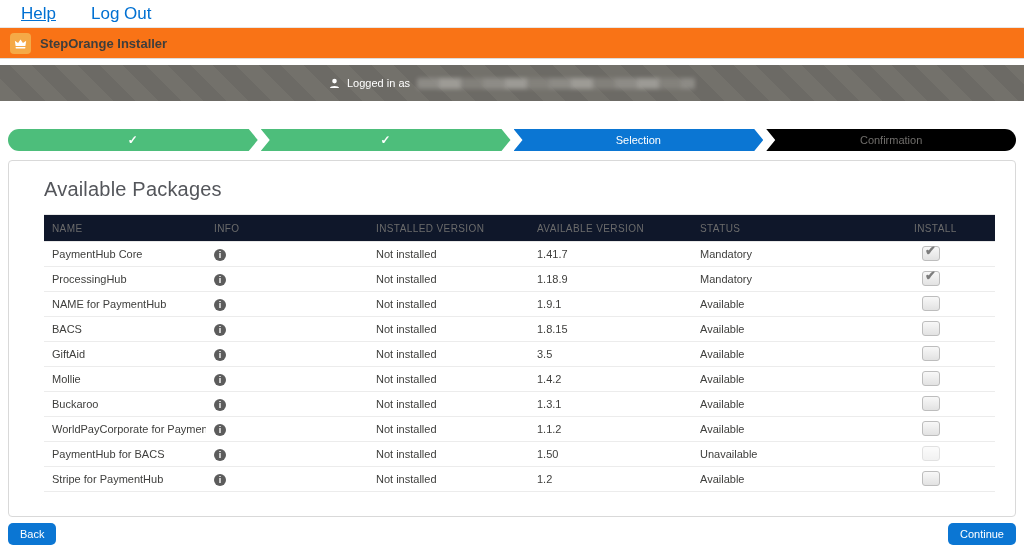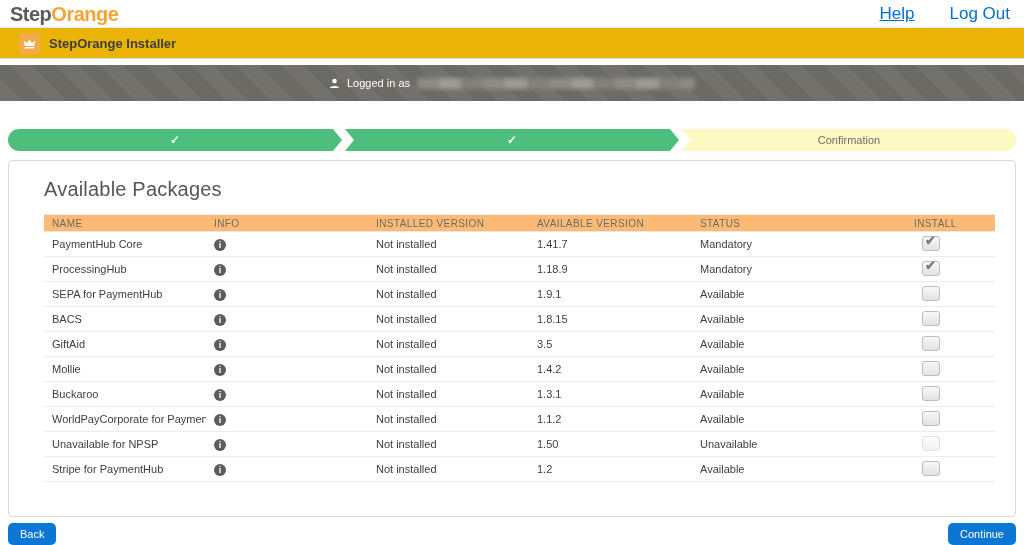--- a/index.html
+++ b/index.html
@@ -8,70 +8,67 @@
   
   .logo-bar { height:28px; background:#fff; border-bottom:1px solid #e7e7e7; display:flex; align-items:center; justify-content:space-between; padding:0 14px 0 10px; }
   .logo { font-size:20px; font-weight:bold; letter-spacing:-0.5px; line-height:28px; }
   .logo .p1 { color:#595a5e; }
   .logo .p2 { color:#f9a431; }
   .top-links { display:flex; gap:24px; align-items:center; }
   .top-links a { font-size:17px; color:#0070d2; text-decoration:none; cursor:pointer;margin-left:11px; }
   .top-links a.underline { text-decoration:underline; }
 
   
-  .app-bar { height:31px; background:#eab308; border-bottom:1px solid #dddbda; display:flex; align-items:center; padding:0 19px; gap:9px; }
+  .app-bar { height:31px; background:#f97316; border-bottom:1px solid #dddbda; display:flex; align-items:center; padding:0 10px; gap:9px; }
   .app-icon { width:21px; height:21px; border-radius:4px; background:#f5a947; display:flex; align-items:center; justify-content:center; }
   .app-icon svg { display:block; }
   .app-title { font-size:13px; font-weight:bold; color:#3e3e3c; }
 
   
   .login-bar { margin-top:6px; height:36px; background:repeating-linear-gradient(45deg, #73716b 0px, #73716b 16px, #6c6a65 16px, #6c6a65 32px); display:flex; align-items:center; justify-content:center; gap:7px; color:#fff; font-size:11px; }
   .login-bar .person svg { display:block; }
   .redacted { display:inline-block; width:278px; height:11px; border-radius:2px; background:repeating-linear-gradient(90deg,#93918c 0 22px,#a5a39e 22px 44px,#87857f 44px 66px); filter:blur(2px); opacity:.85; }
 
   
   .wizard { margin:28px 8px 0 8px; height:22px; display:flex; border-radius:11px; overflow:hidden; }
   .step { flex:1; position:relative; display:flex; align-items:center; justify-content:center; font-size:11px; margin-right:3px; }
   .step:last-child { margin-right:0; }
   .step { clip-path:polygon(0 0, calc(100% - 9px) 0, 100% 50%, calc(100% - 9px) 100%, 0 100%, 9px 50%); }
   .step:first-child { clip-path:polygon(0 0, calc(100% - 9px) 0, 100% 50%, calc(100% - 9px) 100%, 0 100%); }
   .step:last-child { clip-path:polygon(0 0, 100% 0, 100% 100%, 0 100%, 9px 50%); }
   .step.complete { background:#4dbe7b; color:#fff; }
   .step.current { background:#0b76d3; color:#fff; }
-  .step.upcoming { background:#fef9c3; color:#706e6b;text-align:center; }
+  .step.upcoming { background:#000000; color:#706e6b;text-align:center; }
   .step .check { font-weight:bold; font-size:12px; color:#fff; }
 
   
   .panel { margin:9px 8px 0 8px; height:357px; background:#fff; border:1px solid #d9d9d9; border-radius:4px; padding:17px 20px 0 35px; }
   .panel-title { font-size:20px; font-weight:normal; color:#54565b; letter-spacing:0.2px; margin-bottom:13px; }
 
   .tbl { width:100%; font-size:11px; color:#3e3e3c; }
   .tr { display:grid; grid-template-columns:162px 162px 161px 163px 160px auto; align-items:center; height:25px; padding-left:0; border-bottom:1px solid #ececec; }
-  .tr.head { height:18px; background:#fdba74; border-top:1px solid #e8e8e8; border-bottom:1px solid #e8e8e8; color:#6b6b6b; font-size:10px; letter-spacing:0.4px; }
+  .tr.head { height:28px; background:#0f172a; border-top:1px solid #e8e8e8; border-bottom:1px solid #e8e8e8; color:#6b6b6b; font-size:10px; letter-spacing:0.4px; }
   .cell { padding-left:8px; white-space:nowrap; overflow:hidden; }
   .cell.c0 { padding-left:8px; }
   .cell.c5 { padding-left:70px; }
 
   .info-icon { display:inline-flex; width:12px; height:12px; border-radius:50%; background:#5c5c5c; color:#fff; font-size:9px; font-weight:bold; align-items:center; justify-content:center; line-height:12px; }
 
   .checkbox { display:inline-block; width:18px; height:15px; border:1px solid #bdbdbd; border-radius:3px; background:linear-gradient(#f8f8f8,#e2e2e2); position:relative; cursor:pointer; }
   .checkbox.checked::after { content:"\2714"; position:absolute; left:2px; top:-4px; font-size:13px; font-weight:bold; color:#7d7d7d; }
   .checkbox.disabled { opacity:0.45; cursor:default; }
 
   
   .footer { margin:6px 8px 0 8px; display:flex; justify-content:space-between; }
   .btn { background:#0b76d3; color:#fff; border:none; border-radius:5px; font-size:11px; font-family:"Liberation Sans",sans-serif; padding:5px 12px; cursor:pointer; }
 </style>
 </head>
 <body>
 
 <div class="logo-bar">
-  <div class="logo">
-    <span class="p1">Step</span><span class="p2">Orange</span>
-  </div>
   <div class="top-links">
     <a class="underline">Help</a>
     <a>Log Out</a>
   </div>
 </div>
 
 <div class="app-bar">
   <span class="app-icon">
     <svg width="13" height="13" viewBox="0 0 16 16">
         <path fill="#fff" d="M2 11 L1 4.5 L5 7.5 L8 3 L11 7.5 L15 4.5 L14 11 Z"></path>
@@ -91,20 +88,23 @@
   <span>Logged in as</span>
   <span class="redacted"></span>
 </div>
 
 <div class="wizard">
     <div class="step complete">
       <span class="check">✓</span>
     </div>
     <div class="step complete">
       <span class="check">✓</span>
+    </div>
+    <div class="step current">
+      <span class="step-label">Selection</span>
     </div>
     <div class="step upcoming">
       <span class="step-label">Confirmation</span>
     </div>
   </div>
 
 <div class="panel">
   <div class="panel-title">Available Packages</div>
   <div class="tbl">
     <div class="tr head">
@@ -126,21 +126,21 @@
         </div>
         <div class="tr">
           <div class="cell c0">ProcessingHub</div>
           <div class="cell c1"><span class="info-icon">i</span></div>
           <div class="cell c2">Not installed</div>
           <div class="cell c3">1.18.9</div>
           <div class="cell c4">Mandatory</div>
           <div class="cell c5"><span class="checkbox checked"></span></div>
         </div>
         <div class="tr">
-          <div class="cell c0">SEPA for PaymentHub</div>
+          <div class="cell c0">NAME for PaymentHub</div>
           <div class="cell c1"><span class="info-icon">i</span></div>
           <div class="cell c2">Not installed</div>
           <div class="cell c3">1.9.1</div>
           <div class="cell c4">Available</div>
           <div class="cell c5"><span class="checkbox"></span></div>
         </div>
         <div class="tr">
           <div class="cell c0">BACS</div>
           <div class="cell c1"><span class="info-icon">i</span></div>
           <div class="cell c2">Not installed</div>
@@ -174,21 +174,21 @@
         </div>
         <div class="tr">
           <div class="cell c0">WorldPayCorporate for PaymentHub</div>
           <div class="cell c1"><span class="info-icon">i</span></div>
           <div class="cell c2">Not installed</div>
           <div class="cell c3">1.1.2</div>
           <div class="cell c4">Available</div>
           <div class="cell c5"><span class="checkbox"></span></div>
         </div>
         <div class="tr">
-          <div class="cell c0">Unavailable for NPSP</div>
+          <div class="cell c0">PaymentHub for BACS</div>
           <div class="cell c1"><span class="info-icon">i</span></div>
           <div class="cell c2">Not installed</div>
           <div class="cell c3">1.50</div>
           <div class="cell c4">Unavailable</div>
           <div class="cell c5"><span class="checkbox disabled"></span></div>
         </div>
         <div class="tr">
           <div class="cell c0">Stripe for PaymentHub</div>
           <div class="cell c1"><span class="info-icon">i</span></div>
           <div class="cell c2">Not installed</div>

